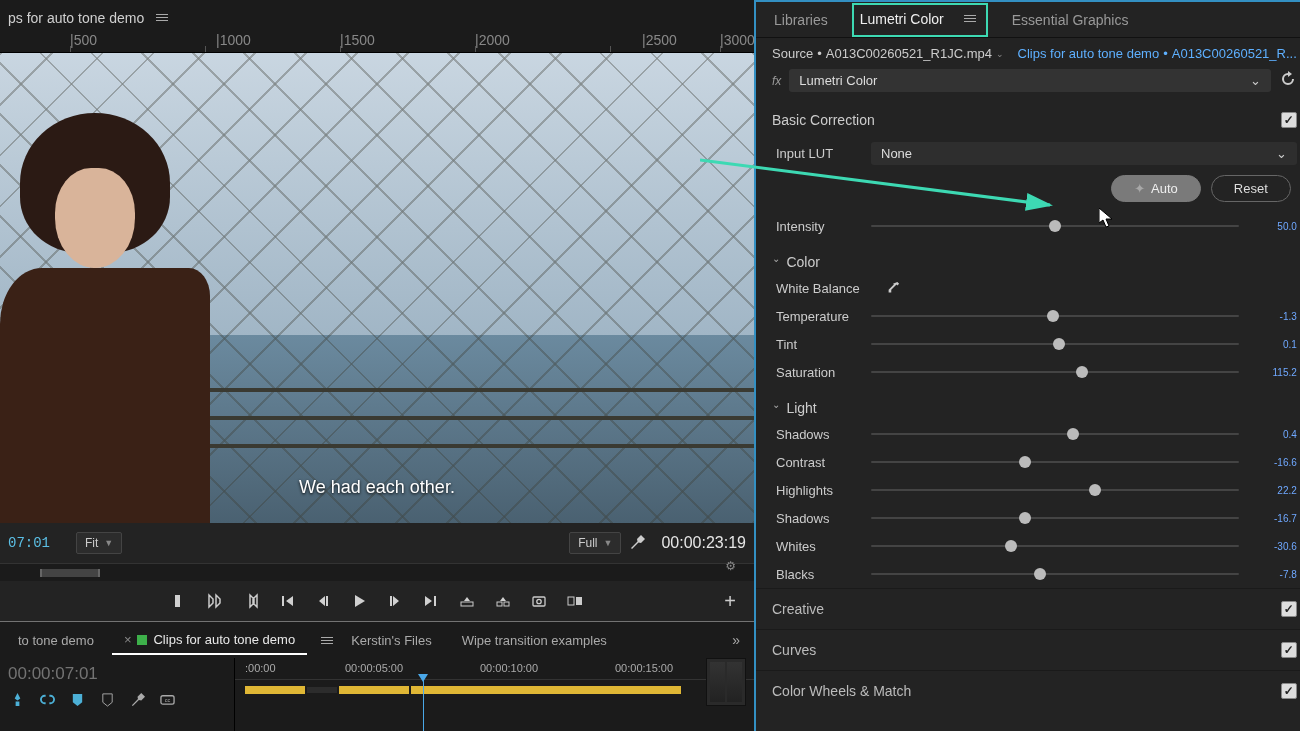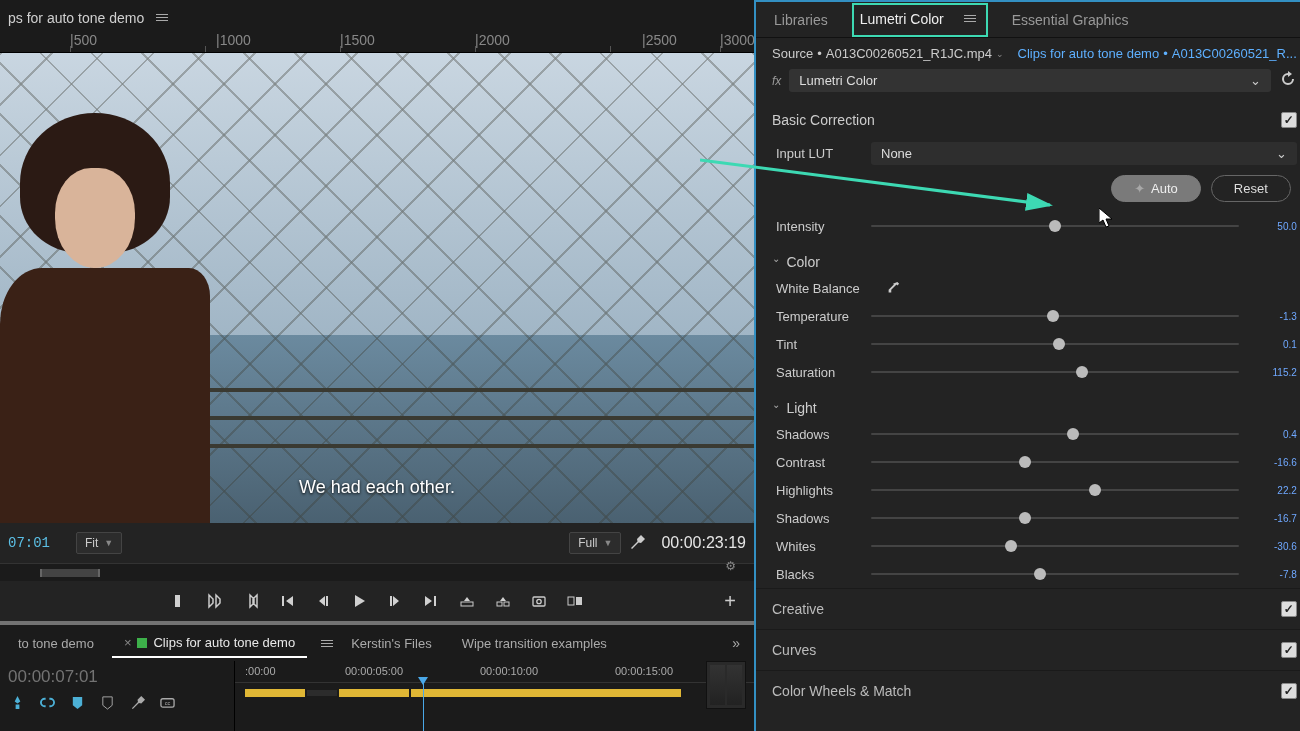--- a/index.html
+++ b/index.html
@@ -49,21 +49,21 @@
 .mini-tl .bar { position:absolute; left:40px; width:60px; height:8px; top:5px; background:#444; border-left:2px solid #666; border-right:2px solid #666; }
 
 
 .transport { height: 40px; background:#232323; display:flex; align-items:center; justify-content:center; gap:18px; position:relative; }
 .transport .tbtn { width:18px; height:18px; display:flex; align-items:center; justify-content:center; cursor:pointer; color:#d0d0d0; }
 .transport .tbtn svg { width:16px; height:16px; fill:#d0d0d0; }
 .transport .plus { position:absolute; right:18px; color:#ccc; font-size:20px; cursor:pointer; }
 .transport .gear { position:absolute; right:18px; top:-22px; color:#888; font-size:12px; cursor:pointer; }
 
 
-.tl-section { flex:1; background:#1b1b1b; border-top:4px solid #737373; display:flex; flex-direction:column; }
+.tl-section { flex:1; background:#1b1b1b; border-top:1px solid #737373; display:flex; flex-direction:column; }
 .tl-tabs { height:36px; display:flex; align-items:center; background:#1b1b1b; padding:0 6px; gap:6px; }
 .tl-tab { padding:6px 12px; color:#aaa; font-size:13px; cursor:pointer; white-space:nowrap; }
 .tl-tab.active { color:#e8e8e8; border-bottom:2px solid #fff; }
 .tl-tab .close { margin-right:6px; color:#888; }
 .tl-tab .swatch { width:10px; height:10px; display:inline-block; margin-right:6px; vertical-align:middle; }
 .tl-more { margin-left:auto; color:#aaa; font-size:14px; cursor:pointer; padding:0 8px; }
 
 .tl-body { display:flex; flex:1; }
 .tl-left { width:235px; padding:6px 8px; border-right:1px solid #000; }
 .tl-tc { color:#737373; font-size:17px; font-weight:400; }

